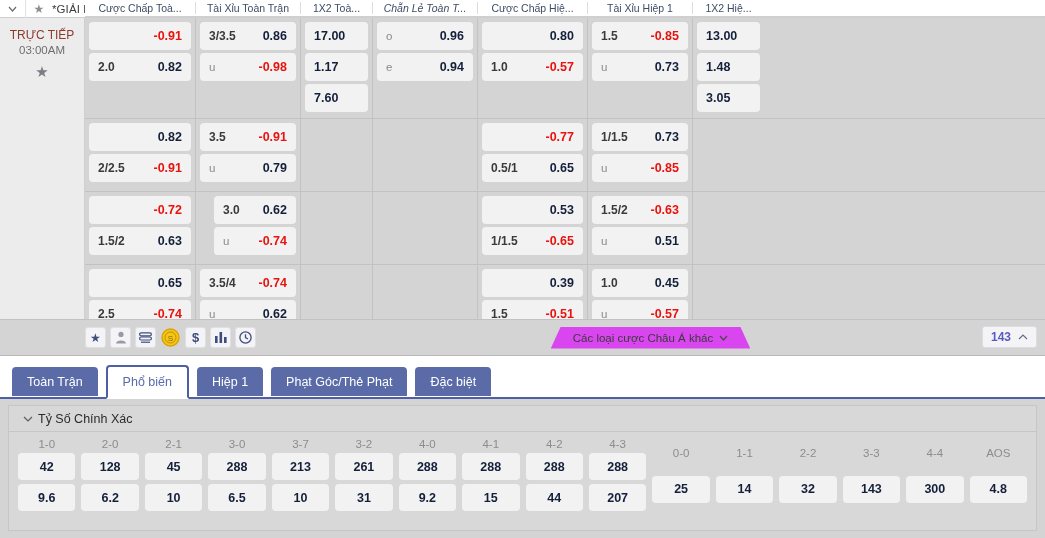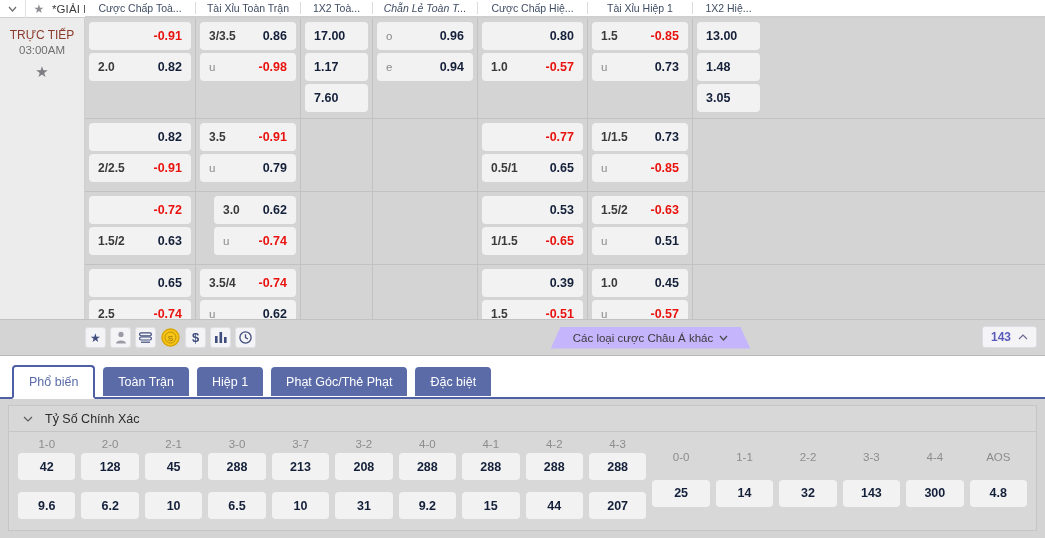--- a/index.html
+++ b/index.html
@@ -104,21 +104,21 @@
   .tb-spacer-left { width: 85px; flex: 0 0 85px; }
   .tb-icons { display: flex; gap: 4px; align-items: center; }
   .tbi {
     width: 21px; height: 21px; background: #f4f4f6; border-radius: 3px;
     display: flex; align-items: center; justify-content: center;
     color: #3f4c7e; font-size: 12px; border: 1px solid #e0e0e4;
   }
   .tbi.coin { background: transparent; border: none; }
   .tb-center { flex: 1; display: flex; justify-content: center; }
   .asia-more {
-    background: #c4b5fd; border-radius: 3px 3px 0 0;
+    background: #d946ef; border-radius: 3px 3px 0 0;
     font-size: 11.5px; color: #3b3b3b;
     padding: 5px 22px 5px 22px;
     display: flex; align-items: center; gap: 6px;
     clip-path: polygon(10px 0, calc(100% - 10px) 0, 100% 100%, 0 100%);
   }
   .cnt-badge {
     position: absolute; right: 8px; top: 6px;
     background: #f4f4f6; border: 1px solid #dcdce2; border-radius: 3px;
     font-size: 12px; color: #5b5bbd; font-weight: bold;
     padding: 3px 8px; display: flex; align-items: center; gap: 7px;
@@ -150,34 +150,34 @@
   }
 
   
   .cs-panel {
     margin: 6px 8px 0 8px;
     background: #d8d8d8;
     border: 1px solid #c6c6c6;
     height: 126px;
   }
   .cs-title {
-    height: 26px; display: flex; align-items: center; gap: 12px;
+    height: 26px; display: flex; align-items: center; gap: 5px;
     padding-left: 14px; border-bottom: 1px solid #c6c6c6;
     font-size: 12.5px; color: #2b2b2b;
   }
   .cs-title .chev { font-size: 10px; color: #5c5c5c; }
   .cs-grid { display: flex; padding: 4px 6px 0 6px; }
   .cs-col { flex: 1; display: flex; flex-direction: column; align-items: stretch; padding: 0 3px; }
   .cs-col.single { justify-content: center; }
   .cs-hdr { font-size: 11.5px; color: #8c8c8c; text-align: center; height: 17px; line-height: 17px; }
   .cs-cell {
     background: #f2f2f2; border-radius: 4px;
     height: 27px; display: flex; align-items: center; justify-content: center;
     font-size: 12.5px; font-weight: bold; color: #14203a;
-    margin-bottom: 12px;
+    margin-bottom: 4px;
   }
   .cs-col.single .cs-cell { margin-top: 14px; }
 </style>
 </head>
 <body>
 
 <div class="app">
 
   <div class="league-bar">
     <div class="lb-chev">
@@ -478,25 +478,25 @@
       <span>143</span>
       <span class="chev">
         <svg width="10" height="6" viewBox="0 0 10 6">
             <path d="M1 5 L5 1 L9 5" stroke="#6a6a93" stroke-width="1.2" fill="none"></path>
           </svg>
       </span>
     </div>
   </div>
 
   <div class="tabs-strip" id="tabs-strip">
+      <div class="tab">
+        <span>Toàn Trận</span>
+      </div>
       <div class="tab active">
         <span>Phổ biến</span>
-      </div>
-      <div class="tab">
-        <span>Toàn Trận</span>
       </div>
       <div class="tab">
         <span>Hiệp 1</span>
       </div>
       <div class="tab">
         <span>Phạt Góc/Thẻ Phạt</span>
       </div>
       <div class="tab">
         <span>Đặc biệt</span>
       </div>
@@ -532,21 +532,21 @@
           <div class="cs-cell">288</div>
           <div class="cs-cell">6.5</div>
         </div>
         <div class="cs-col">
           <div class="cs-hdr">3-7</div>
           <div class="cs-cell">213</div>
           <div class="cs-cell">10</div>
         </div>
         <div class="cs-col">
           <div class="cs-hdr">3-2</div>
-          <div class="cs-cell">208</div>
+          <div class="cs-cell">261</div>
           <div class="cs-cell">31</div>
         </div>
         <div class="cs-col">
           <div class="cs-hdr">4-0</div>
           <div class="cs-cell">288</div>
           <div class="cs-cell">9.2</div>
         </div>
         <div class="cs-col">
           <div class="cs-hdr">4-1</div>
           <div class="cs-cell">288</div>

